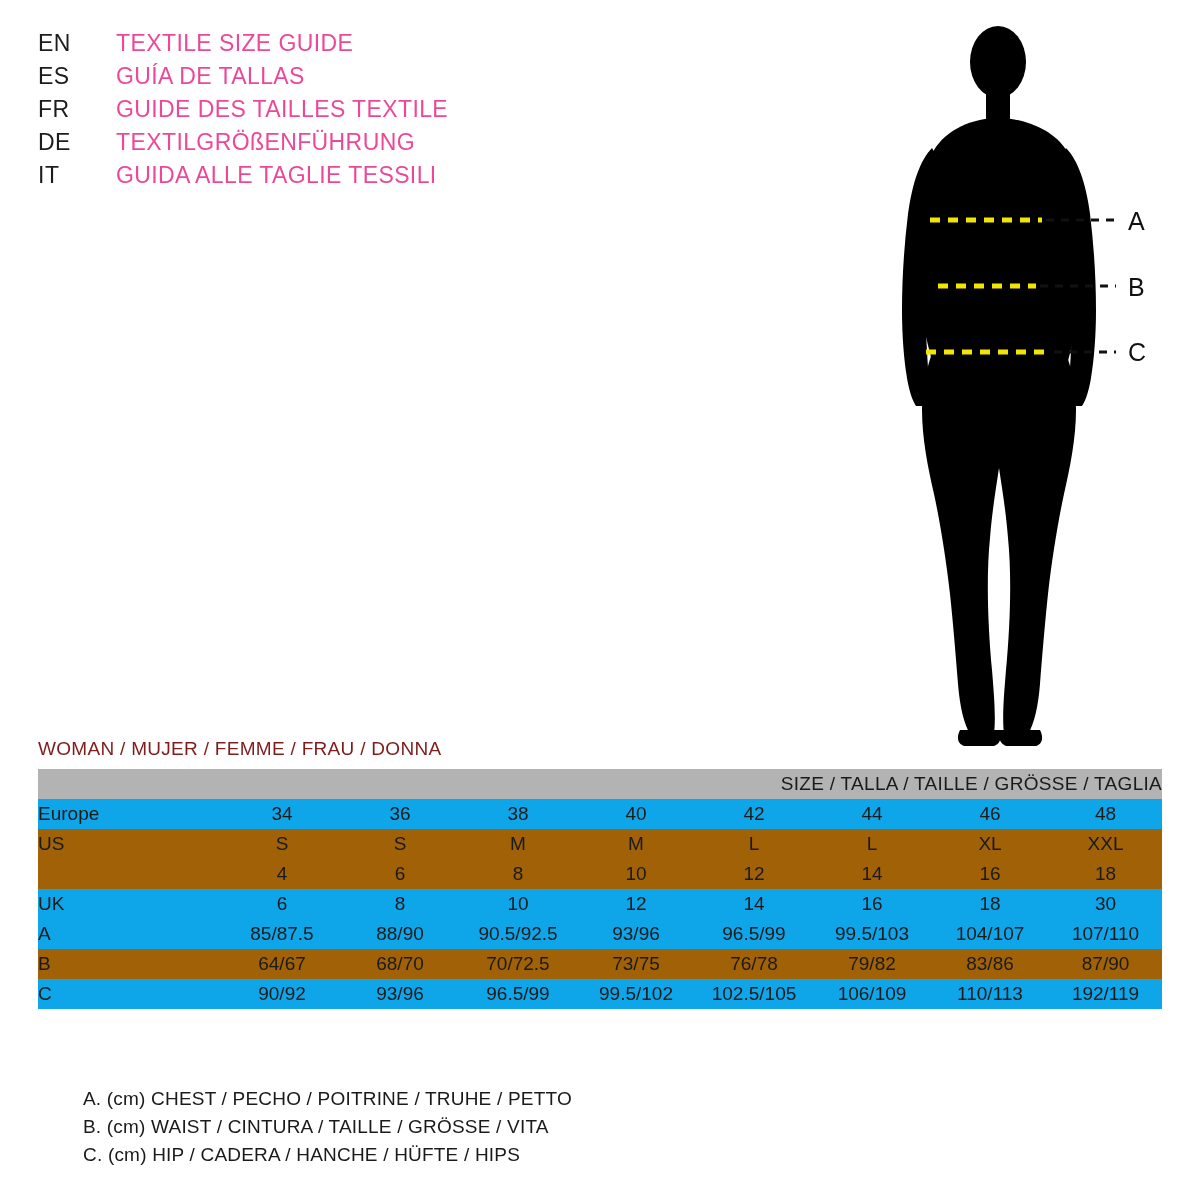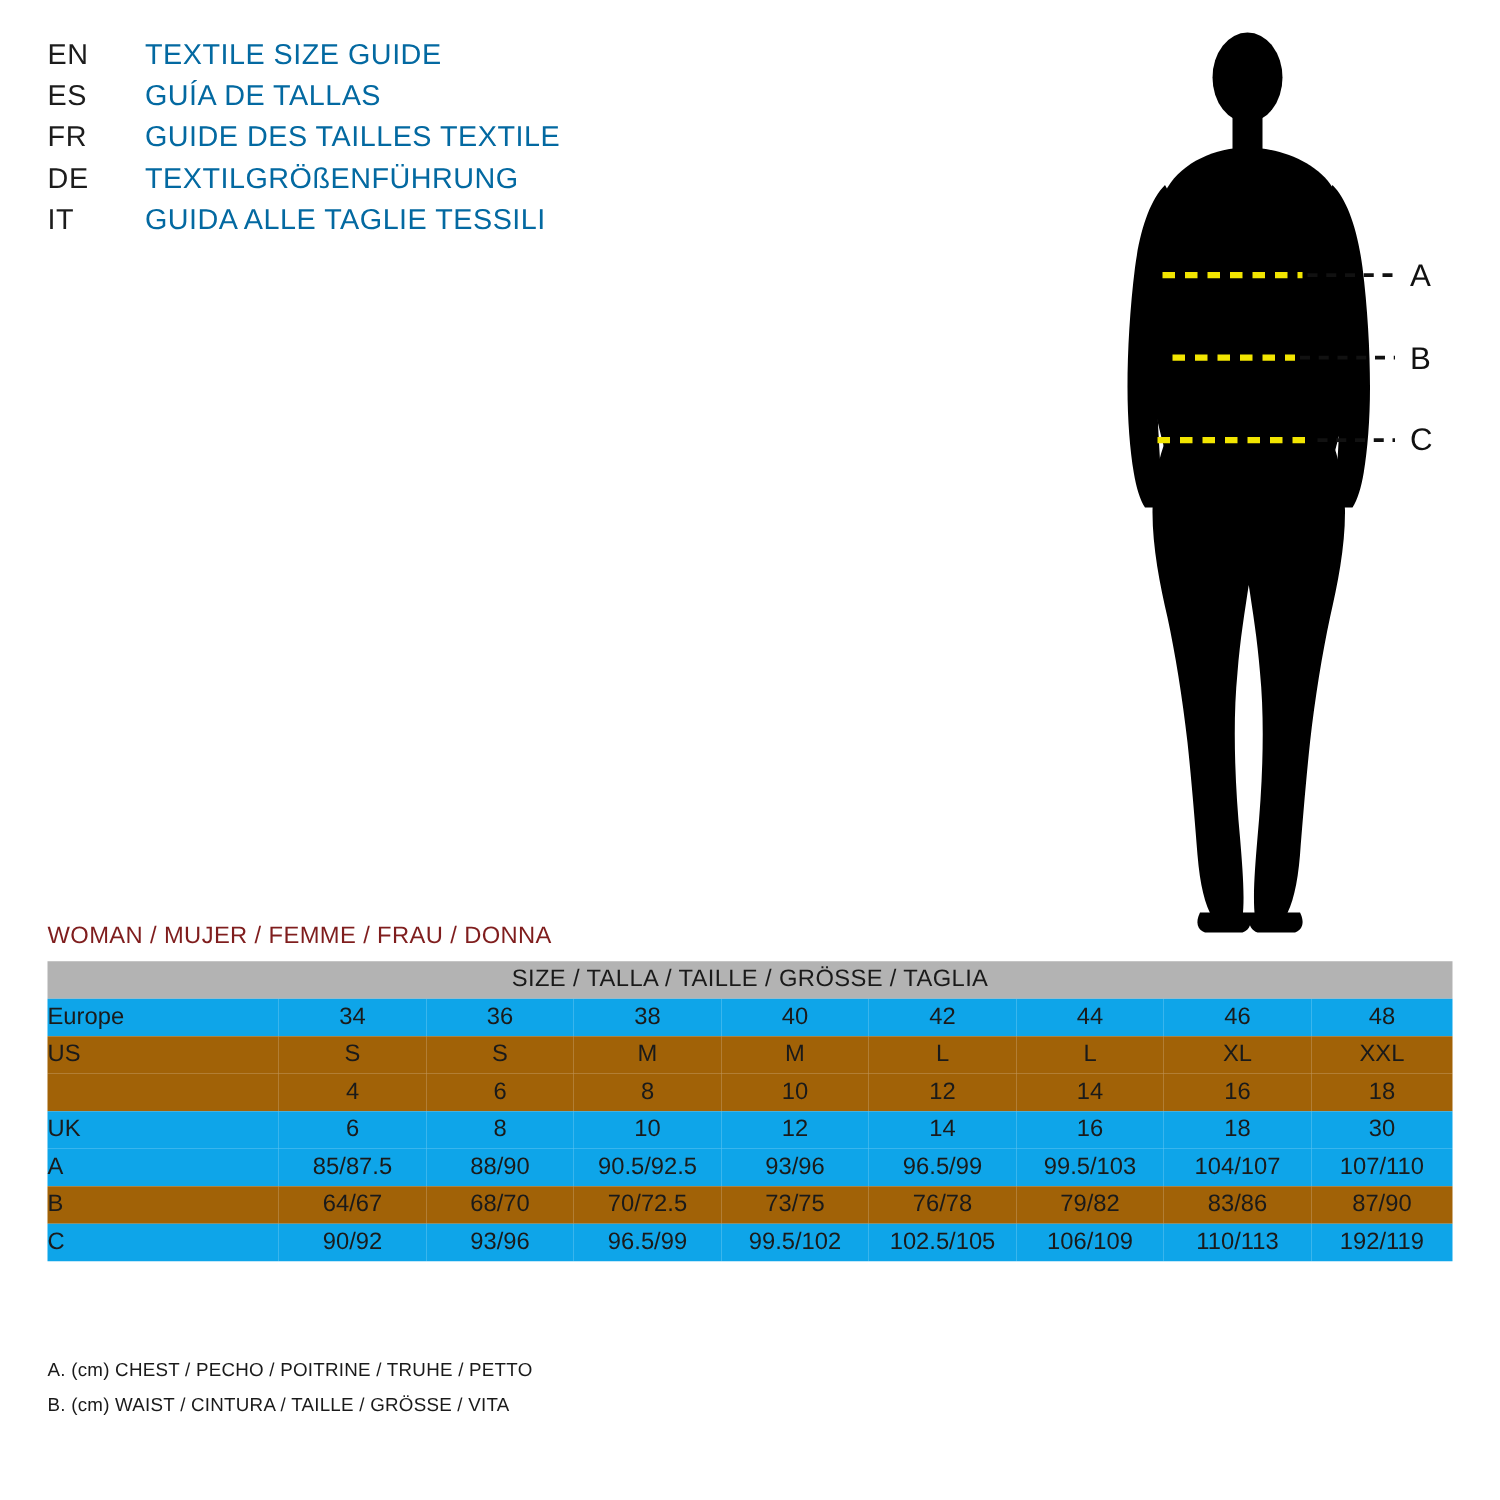--- a/index.html
+++ b/index.html
@@ -30,21 +30,21 @@
   }
   .lang-code {
     width: 78px;
     font-size: 23px;
     letter-spacing: 0.5px;
     color: #1c1c1c;
   }
   .lang-title {
     font-size: 23px;
     letter-spacing: 0.4px;
-    color: #0369a1;
+    color: #ec4899;
     white-space: nowrap;
   }
 
   
   .figure-wrap {
     position: absolute;
     left: 860px;
     top: 18px;
     width: 330px;
     height: 730px;
@@ -90,45 +90,46 @@
   table.size-table td, table.size-table th {
     font-size: 19px;
     font-weight: normal;
     color: #1a1a1a;
     padding: 0;
     height: 30px;
     vertical-align: middle;
   }
   .hdr-row td {
     background: #b3b3b3;
-    text-align: center;
+    text-align: right;
     padding-left: 6px;
     letter-spacing: 0.3px;
     height: 30px;
   }
   .row-light td { background: #0ea5e9; }
   .row-white td { background: #a16207; }
   .rowlabel {
     text-align: left;
     padding-left: 6px;
   }
   .cell { text-align: center; }
 
   
   .notes {
     position: absolute;
     left: 38px;
     top: 1088px;
     width: 900px;
   }
   .note {
-    font-size: 15px;
+    font-size: 19px;
     letter-spacing: 0.2px;
     color: #1a1a1a;
     height: 28px;
+    margin-left: 45px;
   }
 </style>
 </head>
 <body>
 
 <div class="lang-block">
   <div class="lang-row">
     <span class="lang-code">EN</span>
     <span class="lang-title">TEXTILE SIZE GUIDE</span>
   </div>
@@ -334,13 +335,14 @@
         <td class="cell">110/113</td>
         <td class="cell">192/119</td>
       </tr>
     </tbody>
   </table>
 </div>
 
 <div class="notes">
   <div class="note">A. (cm) CHEST / PECHO / POITRINE / TRUHE / PETTO</div>
   <div class="note">B. (cm) WAIST / CINTURA / TAILLE / GRÖSSE / VITA</div>
+  <div class="note">C. (cm) HIP / CADERA / HANCHE / HÜFTE / HIPS</div>
 </div>
 
 </body></html>

